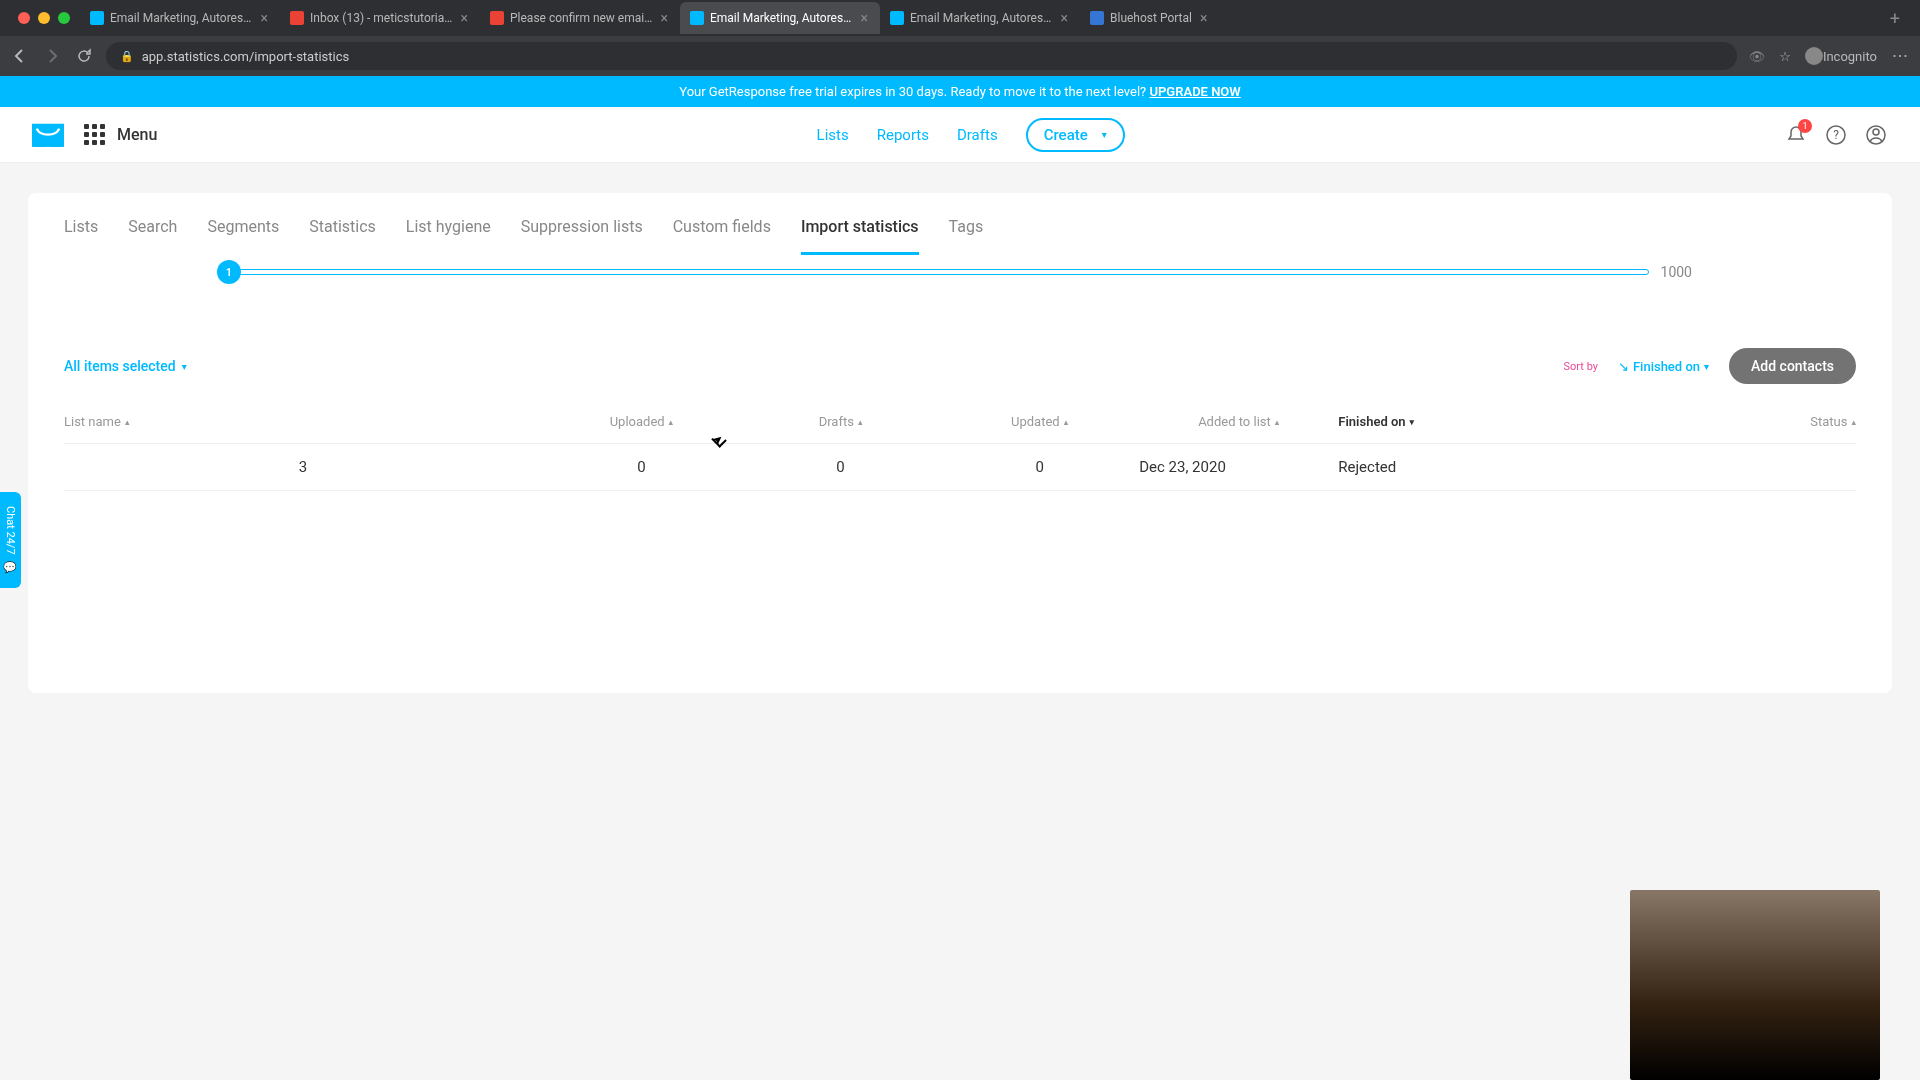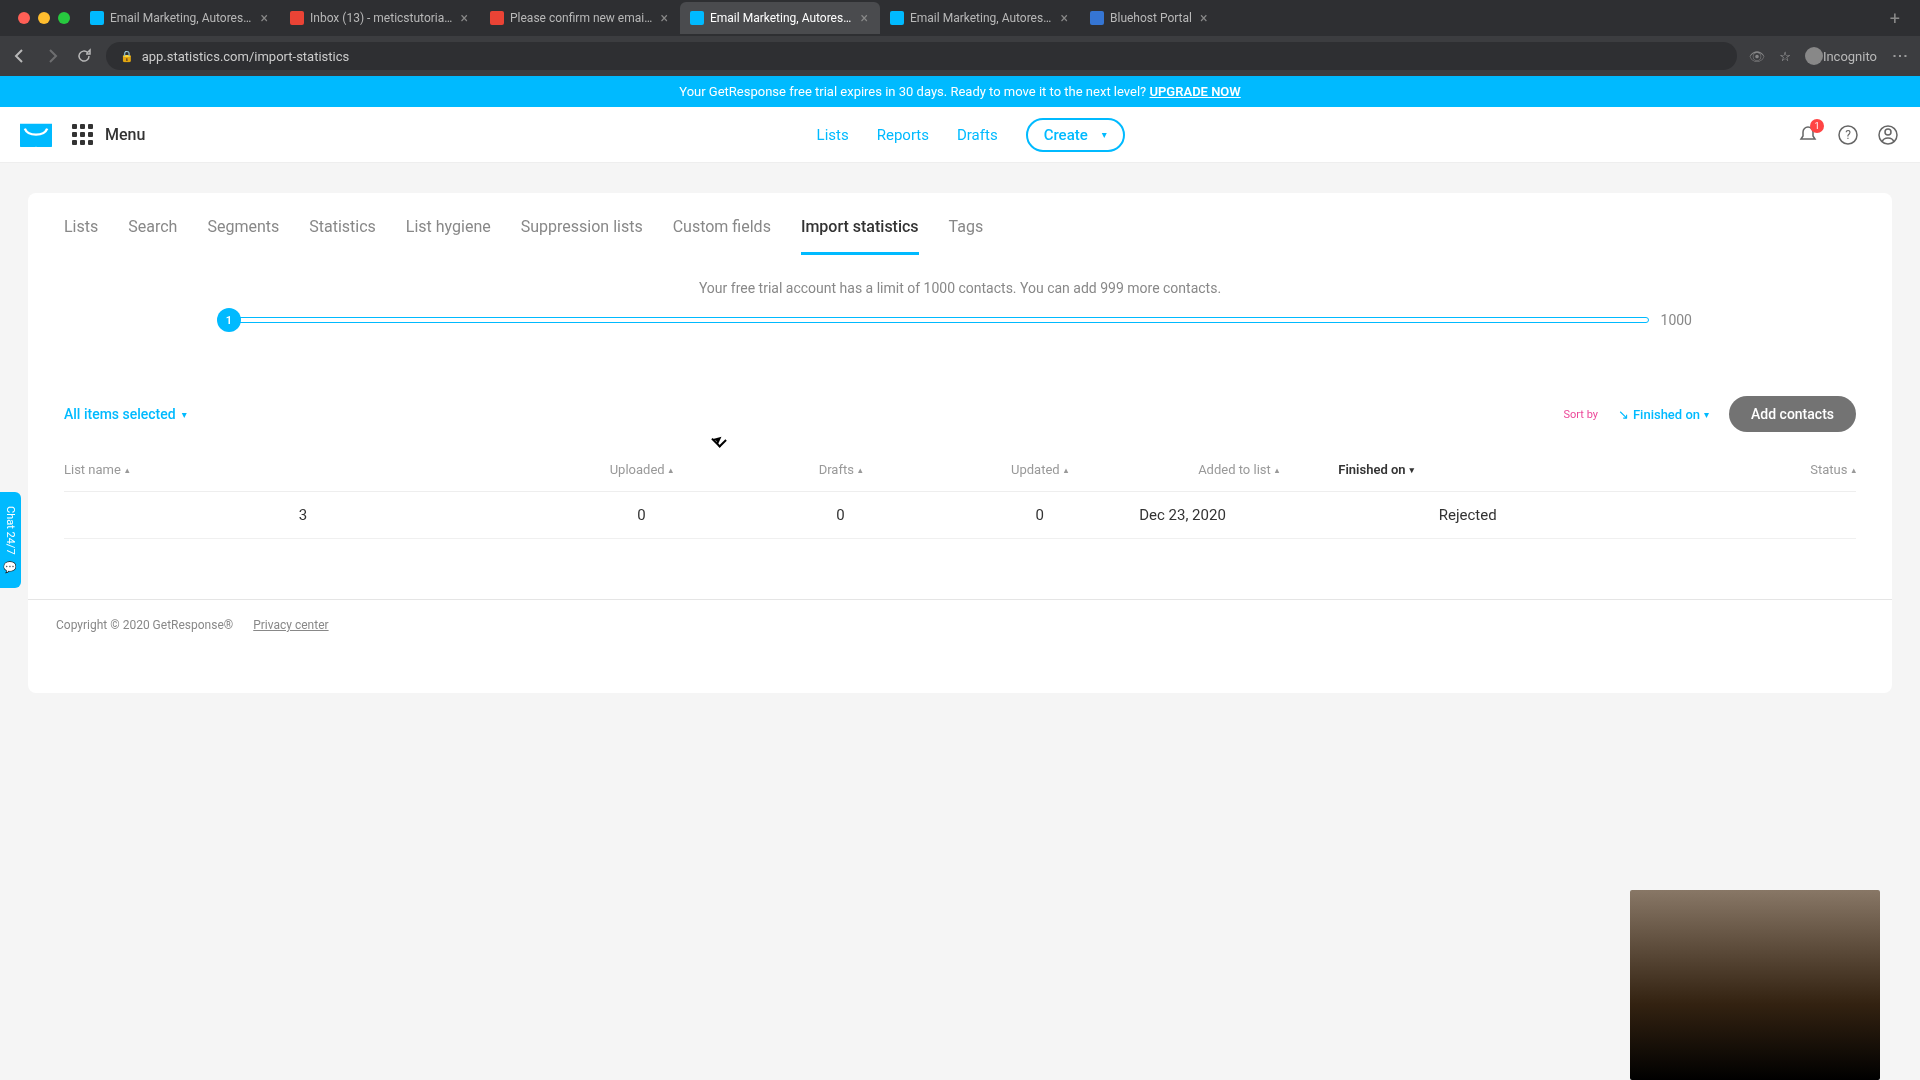--- a/index.html
+++ b/index.html
@@ -28,21 +28,21 @@
 .addr-right{display:flex;align-items:center;gap:14px;color:#b8b8b8;font-size:13px}
 .incognito{display:flex;align-items:center;gap:0}
 .incognito-icon{width:18px;height:18px;background:#888;border-radius:50%}
 .menu-dots{font-size:16px;writing-mode:vertical-lr}
 
 
 .trial-banner{background:#00baff;color:#fff;text-align:center;padding:8px;font-size:13px}
 .trial-banner a{color:#fff;text-decoration:underline;font-weight:600}
 
 
-.top-nav{background:#fff;display:flex;align-items:center;height:56px;padding:0 20px;justify-content:space-between;border-bottom:1px solid #eee}
+.top-nav{background:#fff;display:flex;align-items:center;height:56px;padding:0 32px;justify-content:space-between;border-bottom:1px solid #eee}
 .top-nav-left{display:flex;align-items:center;gap:20px}
 .logo{width:32px;height:24px}
 .menu-grid{display:grid;grid-template-columns:repeat(3,5px);grid-template-rows:repeat(3,5px);gap:3px}
 .menu-grid span{background:#333;border-radius:1px}
 .menu-label{font-size:16px;font-weight:500;color:#333}
 .top-nav-center{display:flex;align-items:center;gap:28px}
 .nav-link{color:#00baff;font-size:15px;text-decoration:none;cursor:pointer}
 .create-btn{border:2px solid #00baff;color:#00baff;padding:6px 16px;border-radius:20px;font-size:15px;font-weight:500;display:flex;align-items:center;gap:14px;cursor:pointer;background:transparent}
 .top-nav-right{display:flex;align-items:center;gap:16px}
 .icon-btn{width:24px;height:24px;position:relative;cursor:pointer;display:flex;align-items:center;justify-content:center;color:#666}
@@ -71,21 +71,21 @@
 .data-table{width:100%;padding:0 36px}
 .th-row,.td-row{display:grid;grid-template-columns:2.4fr 1fr 1fr 1fr 1fr 1.3fr 1.3fr;align-items:center;padding:14px 0}
 .th-row{color:#999;font-size:13px;border-bottom:1px solid #eee}
 .th{display:flex;align-items:center;gap:4px;cursor:pointer}
 .th.center{justify-content:center}
 .th.right{justify-content:flex-end}
 .th .caret{font-size:9px}
 .th.bold{color:#333;font-weight:600}
 .td-row{font-size:15px;color:#333;border-bottom:1px solid #f0f0f0}
 .td.center{text-align:center}
-.td.right{text-align:center}
+.td.right{text-align:left}
 .td.name{font-weight:500}
 
 
 .footer{border-top:1px solid #e5e5e5;padding:18px 28px;color:#888;font-size:12px;display:flex;gap:20px;background:#fff;margin-top:60px}
 .footer a{color:#888;text-decoration:underline}
 
 
 .chat-tab{position:fixed;left:0;top:50%;transform:translateY(-50%);background:#00baff;color:#fff;writing-mode:vertical-rl;padding:14px 4px;font-size:11px;border-radius:0 6px 6px 0;cursor:pointer;display:flex;align-items:center;gap:6px}
 
 
@@ -238,21 +238,20 @@
       <div class="sub-tab">Search</div>
       <div class="sub-tab">Segments</div>
       <div class="sub-tab">Statistics</div>
       <div class="sub-tab">List hygiene</div>
       <div class="sub-tab">Suppression lists</div>
       <div class="sub-tab">Custom fields</div>
       <div class="sub-tab active">Import statistics</div>
       <div class="sub-tab">Tags</div>
     </div>
 
-    <div class="trial-limit">Your free trial account has a limit of 1000 contacts. You can add 999 more contacts.</div>
     <div class="progress-wrap">
       <div class="progress-bar">
         <div class="progress-thumb">1</div>
       </div>
       <div class="progress-max">1000</div>
     </div>
 
     <div class="toolbar">
       <div class="sel-dropdown">
         <span>All items selected</span>
@@ -303,24 +302,20 @@
       <div class="td-row">
         <div class="td center">3</div>
         <div class="td center">0</div>
         <div class="td center">0</div>
         <div class="td center">0</div>
         <div class="td">Dec 23, 2020</div>
         <div class="td right">Rejected</div>
       </div>
     </div>
 
-    <div class="footer">
-      <span>Copyright © 2020 GetResponse®</span>
-      <a>Privacy center</a>
-    </div>
   </div>
 </div>
 
 <div class="chat-tab">
   <span>Chat 24/7</span>
   <span>💬</span>
 </div>
 
 <div class="webcam"></div>
 <div class="cursor"></div>

